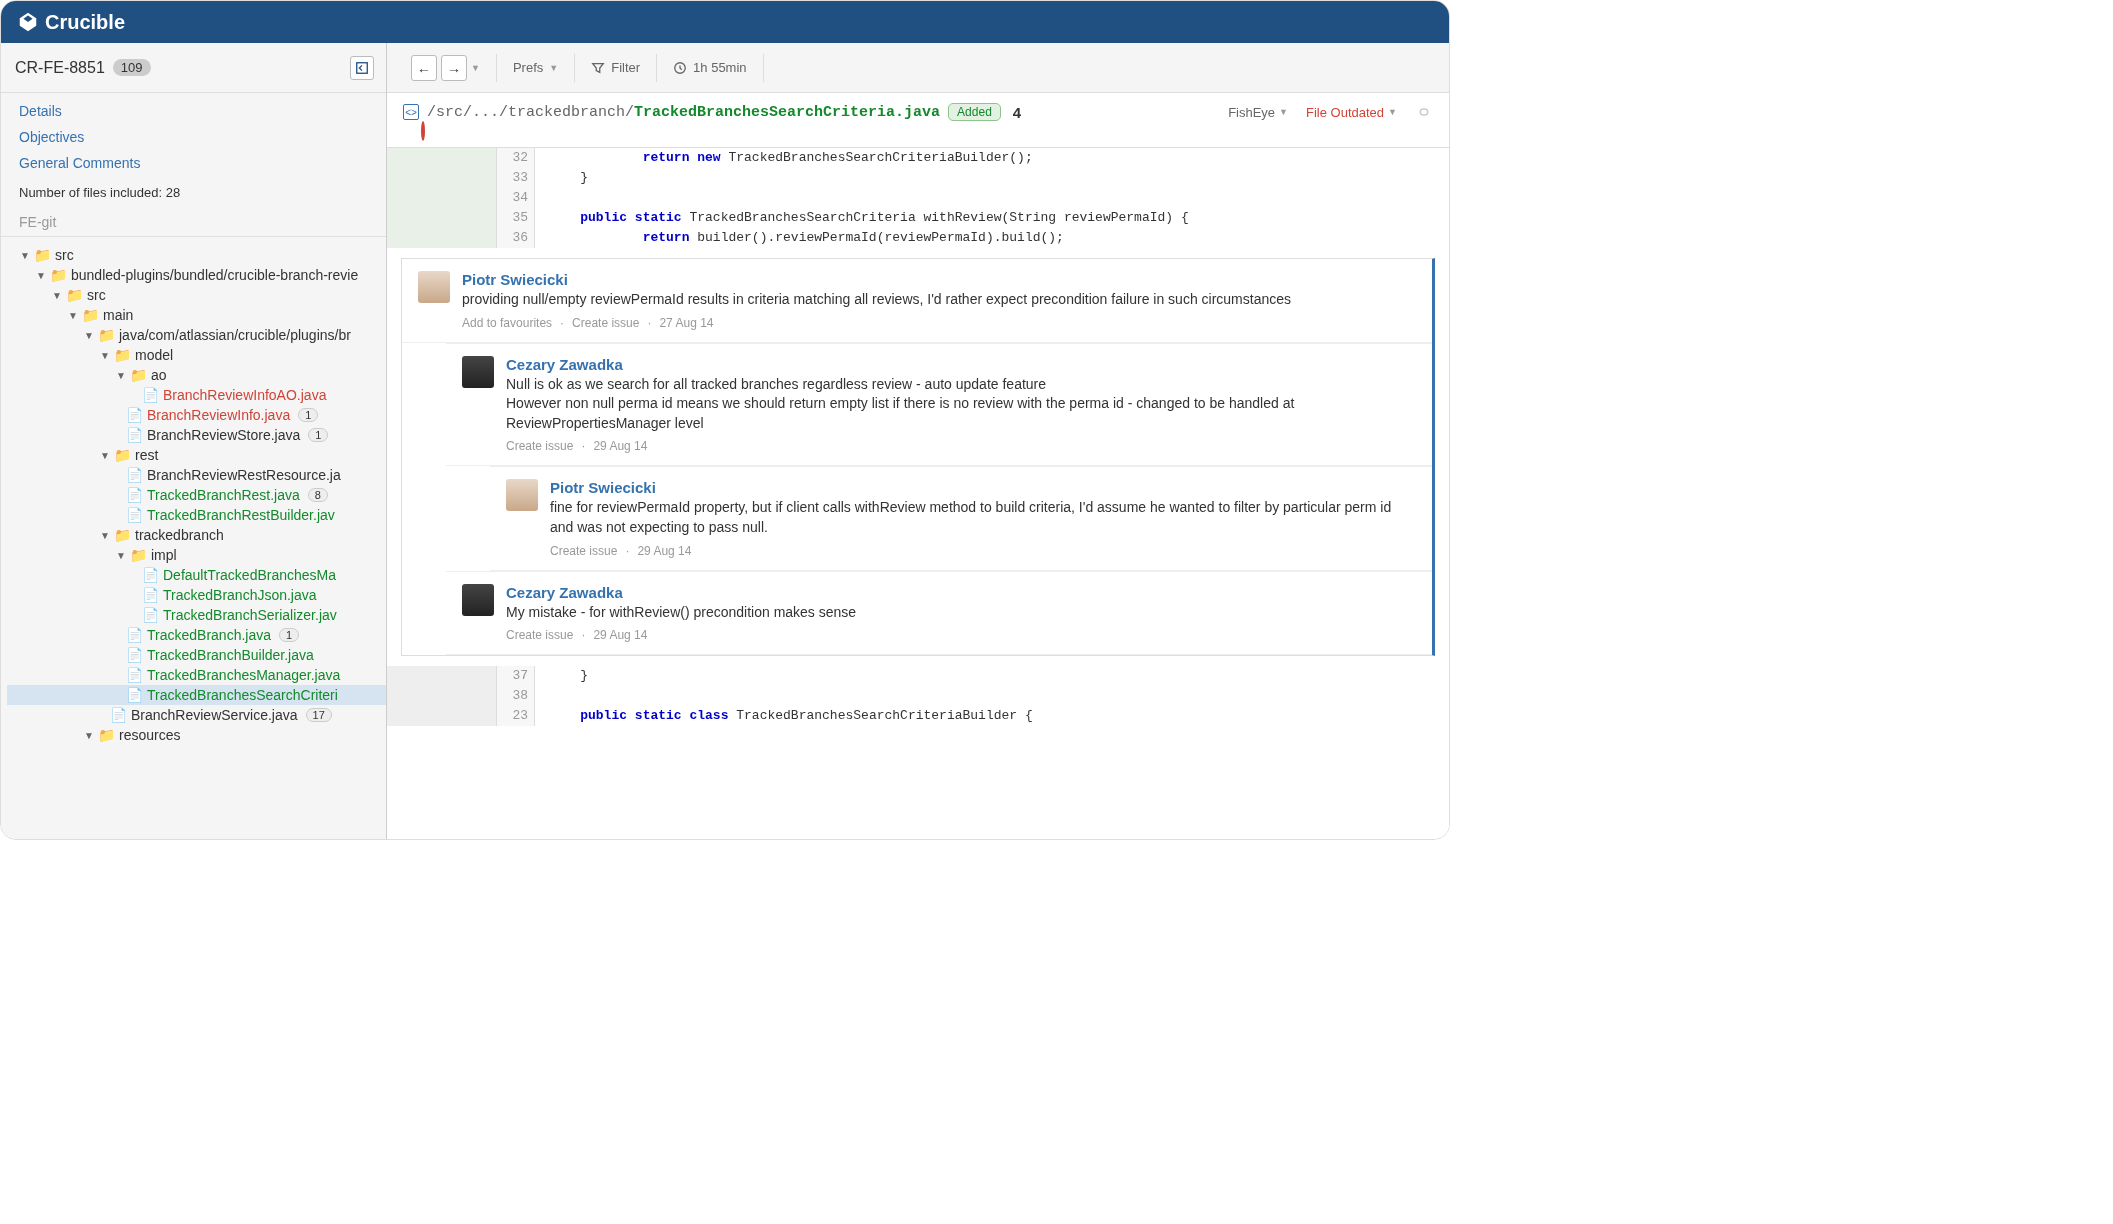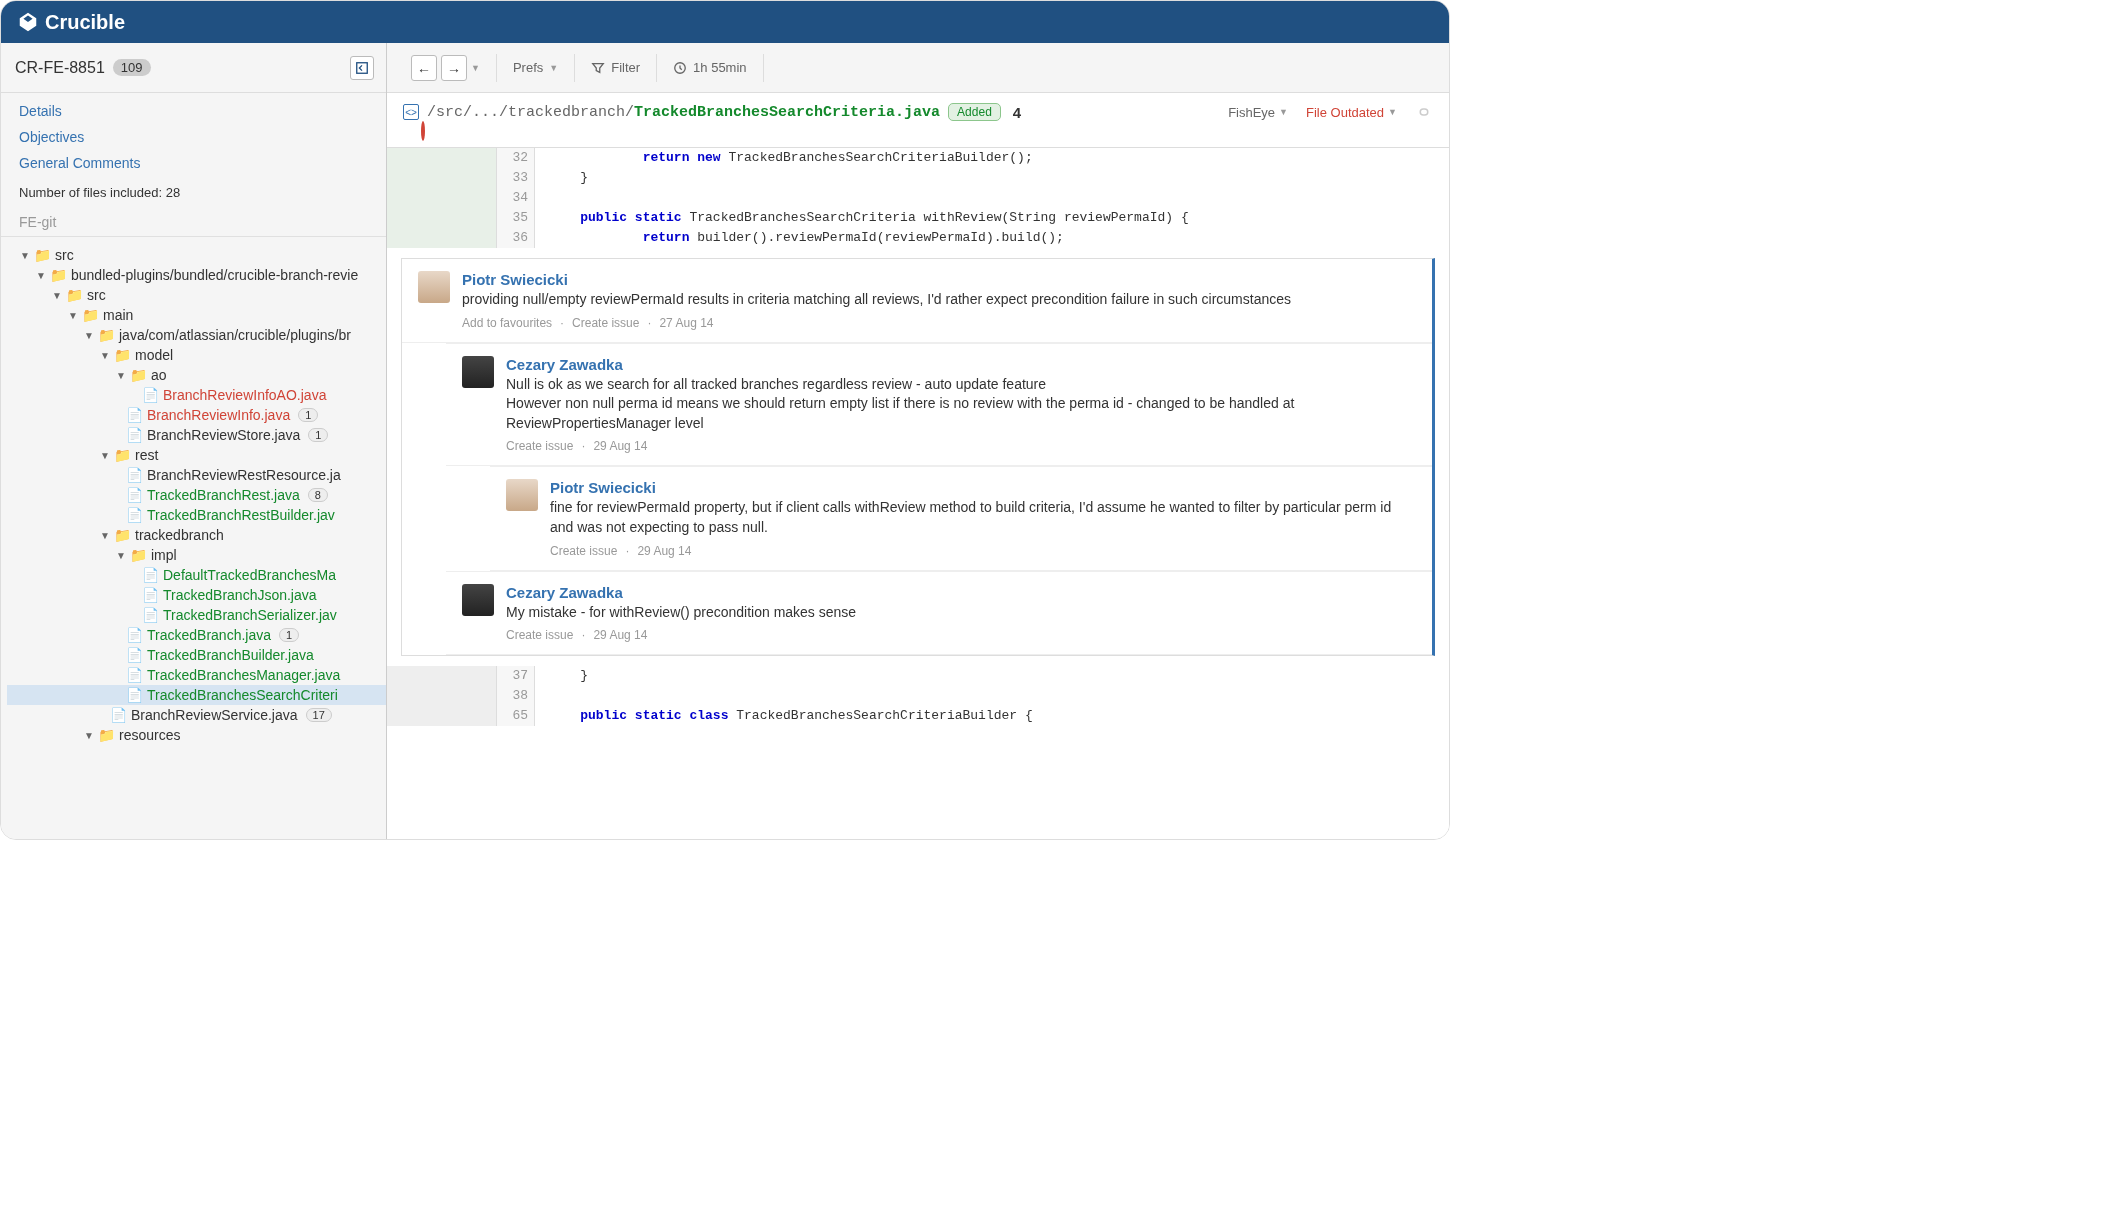--- a/index.html
+++ b/index.html
@@ -454,19 +454,19 @@
             <div class="gutter-b">37</div>
             <div class="code-text">    }</div>
           </div>
         <div class="code-row">
             <div class="gutter-a grey"></div>
             <div class="gutter-b">38</div>
             <div class="code-text"></div>
           </div>
         <div class="code-row">
             <div class="gutter-a grey"></div>
-            <div class="gutter-b">65</div>
+            <div class="gutter-b">23</div>
             <div class="code-text"><span>    </span><span class="kw">public static class</span><span> TrackedBranchesSearchCriteriaBuilder {</span></div>
           </div>
       </div>
     </div>
   </div>
 </div>
 
 </body></html>

